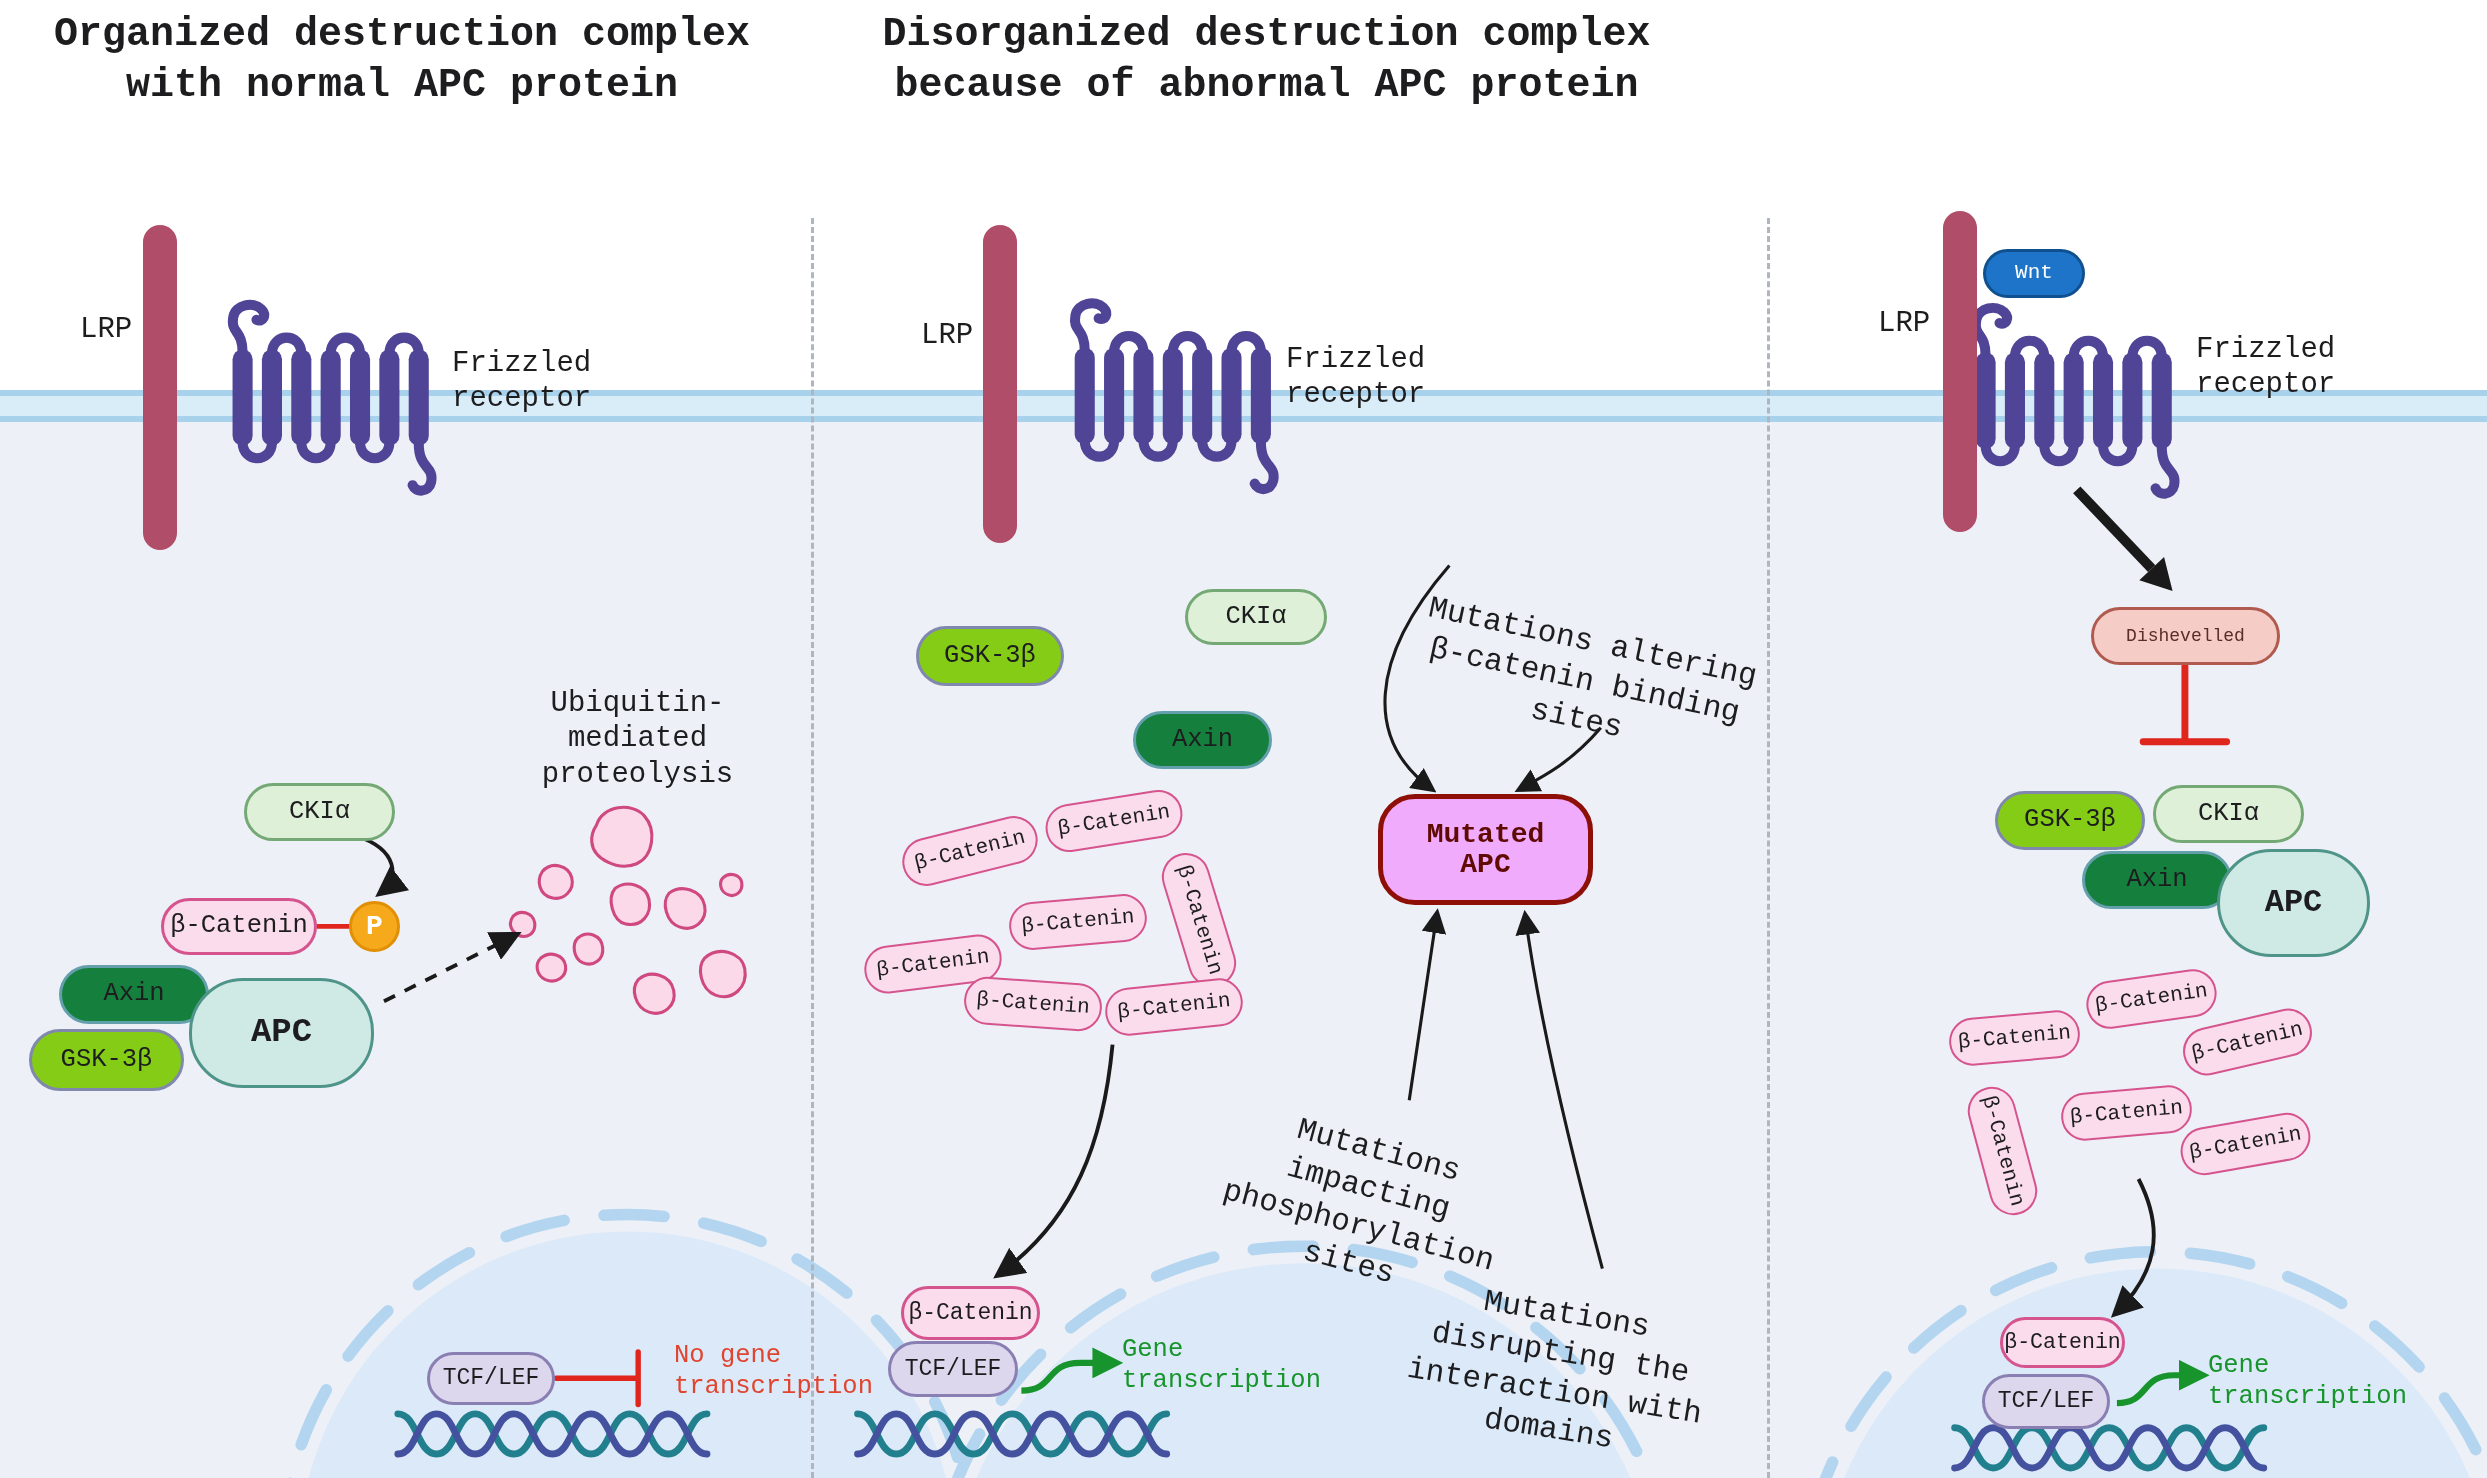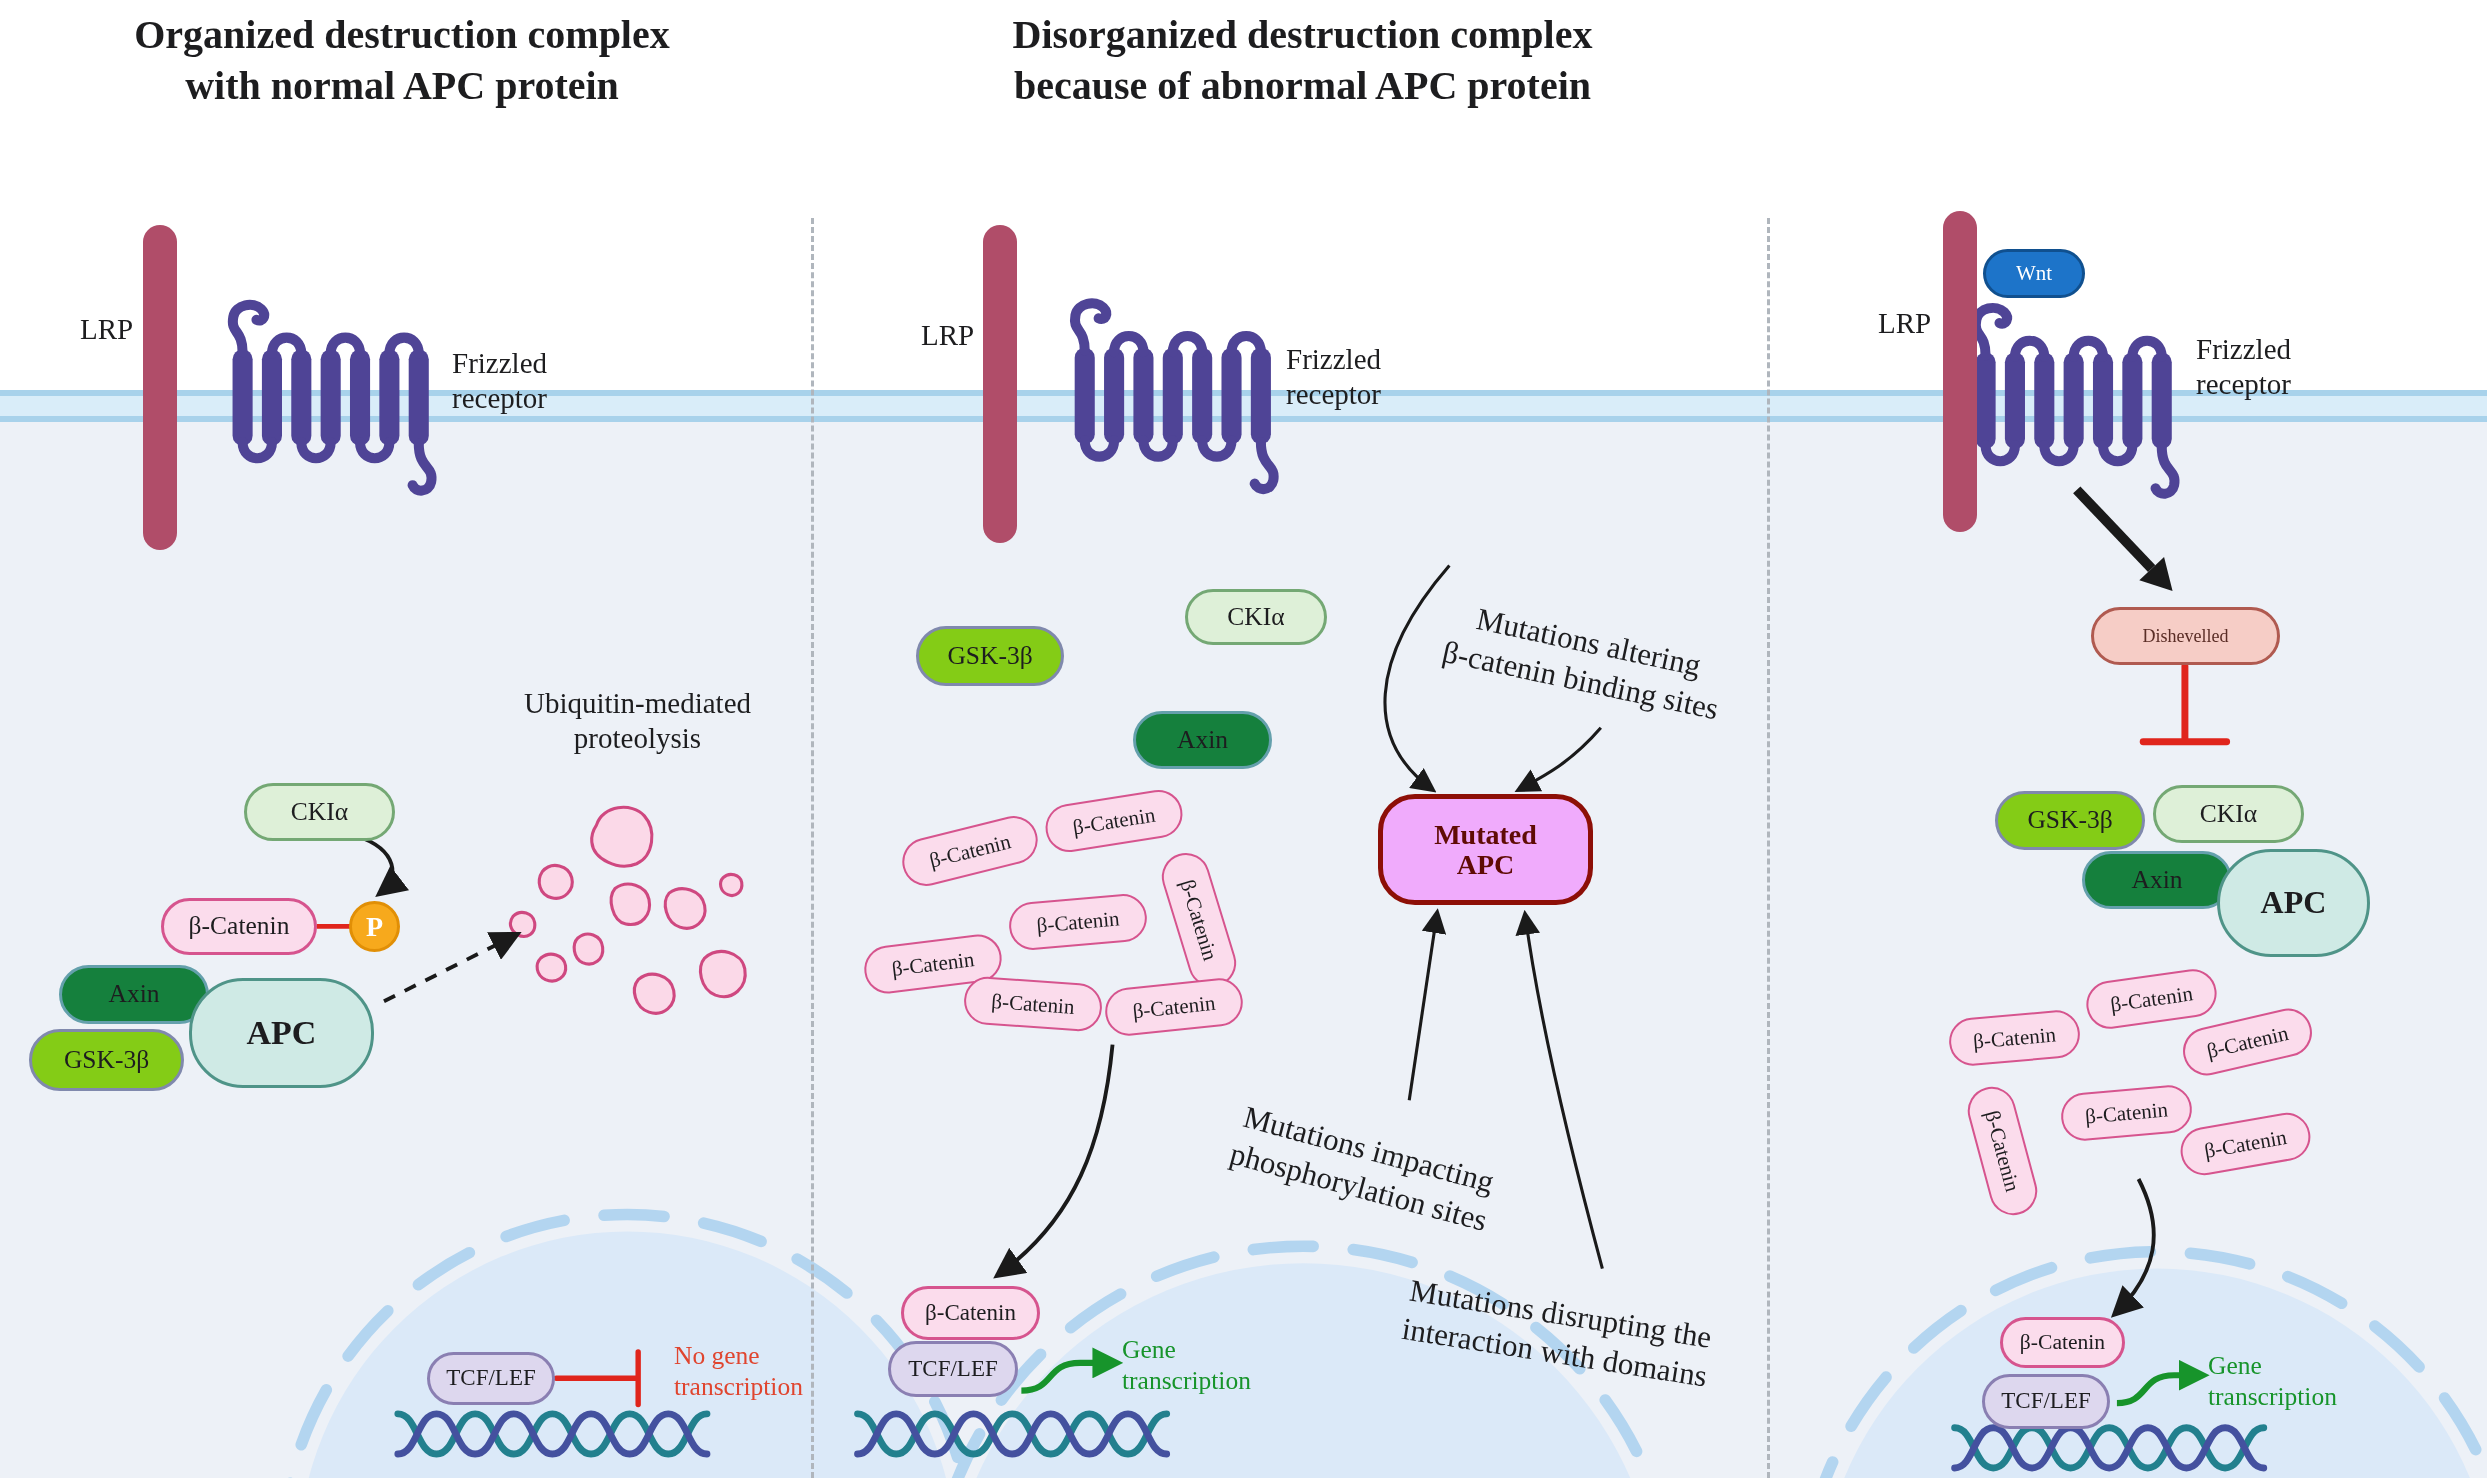--- a/index.html
+++ b/index.html
@@ -1,18 +1,18 @@
 <!DOCTYPE html>
 <html style="font-size:12.4px"><head>
 <meta charset="utf-8">
 <style>
   html,body{margin:0;padding:0;background:#ffffff;}
   .canvas{
     position:relative;width:2487px;height:1478px;overflow:hidden;background:#ffffff;
-    font-family:Liberation Serif, serif;color:#1d1d1f;
+    font-family:Liberation Mono, monospace;color:#1d1d1f;
   }
   .abs{position:absolute;}
   .layer{position:absolute;left:0;top:0;width:2487px;height:1478px;pointer-events:none;}
   .cytoplasm{position:absolute;left:0;right:0;top:422px;bottom:0;background:#edf1f7;}
   .membrane{position:absolute;left:0;right:0;top:390px;height:32px;background:#d9edf9;
     border-top:6.2px solid #a8d2eb;border-bottom:6.2px solid #a8d2eb;box-sizing:border-box;}
   .divider{position:absolute;top:218px;bottom:0;width:0;border-left:3.1px dashed #b0b6bd;}
   .title{position:absolute;font-size:40px;font-weight:bold;text-align:center;line-height:1.28;white-space:pre-line;}
   .lbl{position:absolute;font-size:29px;line-height:1.22;white-space:pre-line;}
   .ctr{text-align:center;}
@@ -135,21 +135,21 @@
     <use href="#dna" transform="translate(515,1820)"></use>
     <use href="#dna" transform="translate(1110,1820)"></use>
     <use href="#dna" transform="translate(2530,1838)"></use>
   </svg>
 
   <div class="divider" style="left:811px;"></div>
   <div class="divider" style="left:1767px;"></div>
 
   <div class="title" style="left:15.5px;top:9.3px;width:773px;">Organized destruction complex
 with normal APC protein</div>
-  <div class="title" style="left:916px;top:9.3px;width:773px;">Disorganized destruction complex
+  <div class="title" style="left:880px;top:9.3px;width:773px;">Disorganized destruction complex
 because of abnormal APC protein</div>
 
   <div class="lrp" style="left:143px;top:225px;height:325px;"></div>
   <div class="lbl" style="left:80px;top:312px;">LRP</div>
   <div class="lbl" style="left:452px;top:346px;">Frizzled
 receptor</div>
   <div class="lbl ctr" style="left:487px;top:686px;width:301px;">Ubiquitin-mediated
 proteolysis</div>
 
   <div class="pill green" style="left:244px;top:783px;width:151px;height:58px;">CKIα</div>

